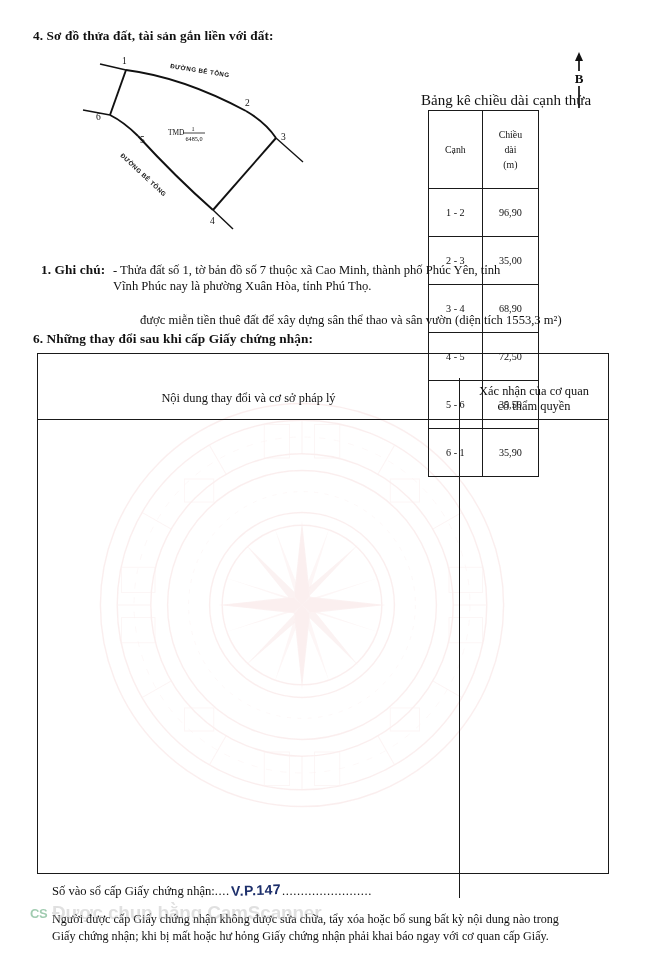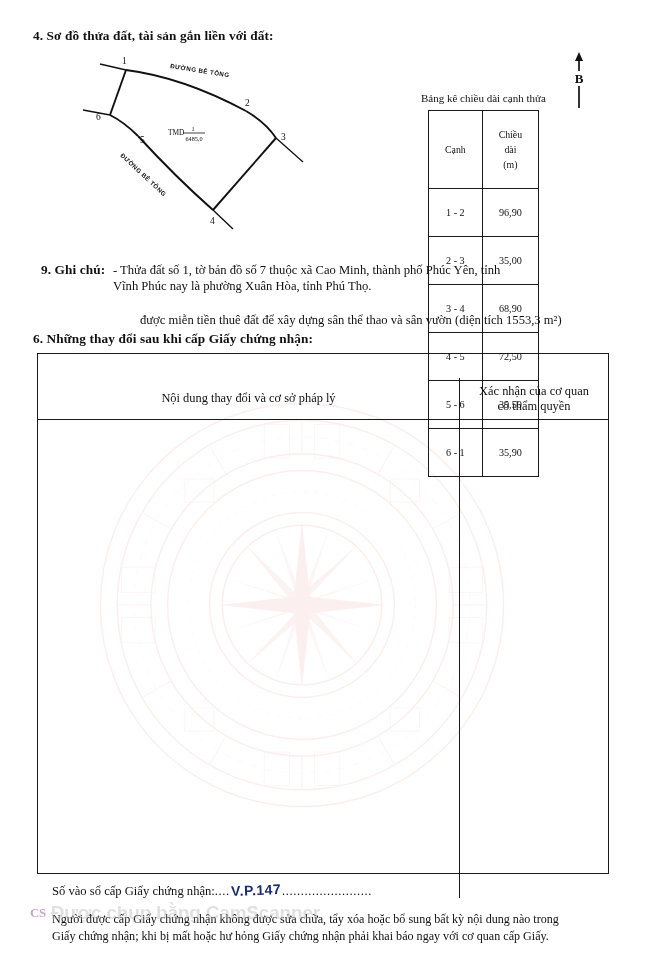--- a/index.html
+++ b/index.html
@@ -104,21 +104,21 @@
     font-weight: bold;
     font-size: 13px;
     fill: #111;
   }
 
   
   #edge-caption {
     position: absolute;
     left: 421px;
     top: 92px;
-    font-size: 11px;
+    font-size: 15px;
     white-space: nowrap;
     z-index: 4;
     text-align: center;
   }
   #edge-table {
     position: absolute;
     left: 428px;
     top: 110px;
     border-collapse: collapse;
     z-index: 4;
@@ -213,24 +213,24 @@
     left: 30px;
     top: 902px;
     z-index: 6;
     display: flex;
     align-items: center;
     gap: 5px;
     opacity: 0.40;
     pointer-events: none;
   }
   .cam-badge {
-    font-family: Liberation Serif, serif;
+    font-family: Liberation Sans, sans-serif;
     font-size: 13px;
     font-weight: bold;
-    color: #701a75;
+    color: #15803d;
     letter-spacing: -0.5px;
   }
   .cam-text {
     font-family: "Liberation Sans", sans-serif;
     font-size: 19px;
     font-weight: bold;
     color: #b3b3b3;
     letter-spacing: -0.2px;
     white-space: nowrap;
   }
@@ -389,21 +389,21 @@
         <td>5 - 6</td>
         <td>39,50</td>
       </tr>
       <tr>
         <td>6 - 1</td>
         <td>35,90</td>
       </tr>
     </tbody>
   </table>
 
-  <div class="sec-heading" id="sec5-title">9. Ghi chú:</div>
+  <div class="sec-heading" id="sec5-title">1. Ghi chú:</div>
   <div class="body-line" id="sec5-l1">- Thửa đất số 1, tờ bản đồ số 7 thuộc xã Cao Minh, thành phố Phúc Yên, tỉnh</div>
   <div class="body-line" id="sec5-l2">Vĩnh Phúc nay là phường Xuân Hòa, tỉnh Phú Thọ.</div>
   <div class="body-line" id="sec5-l4">được miễn tiền thuê đất để xây dựng sân thể thao và sân vườn (diện tích 1553,3 m²)</div>
 
   <div class="sec-heading" id="sec6-title">6. Những thay đổi sau khi cấp Giấy chứng nhận:</div>
 
   <div class="changes-table">
     <div class="ct-head">
       <div class="ct-col-left">
         <div class="ct-head-cell">Nội dung thay đổi và cơ sở pháp lý</div>

